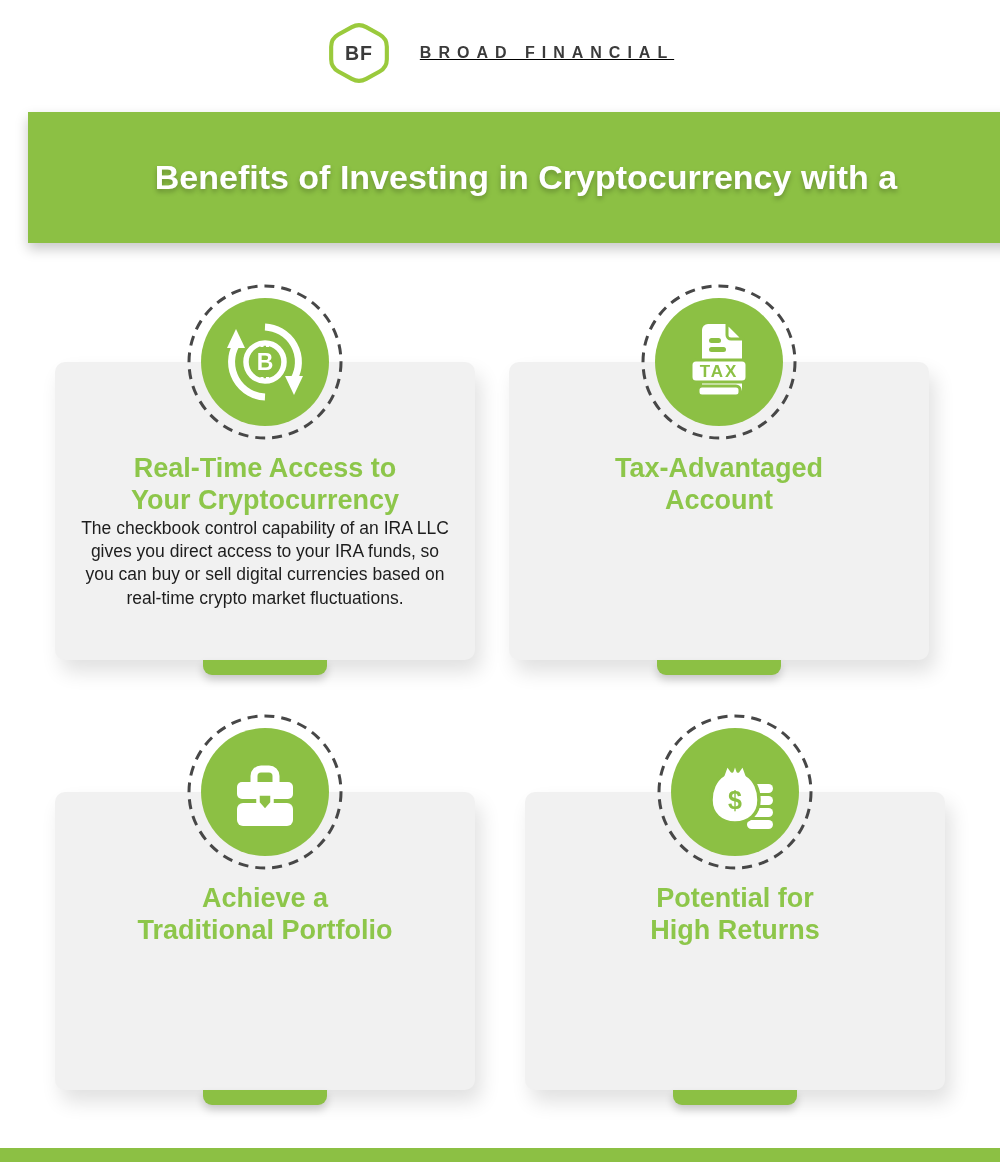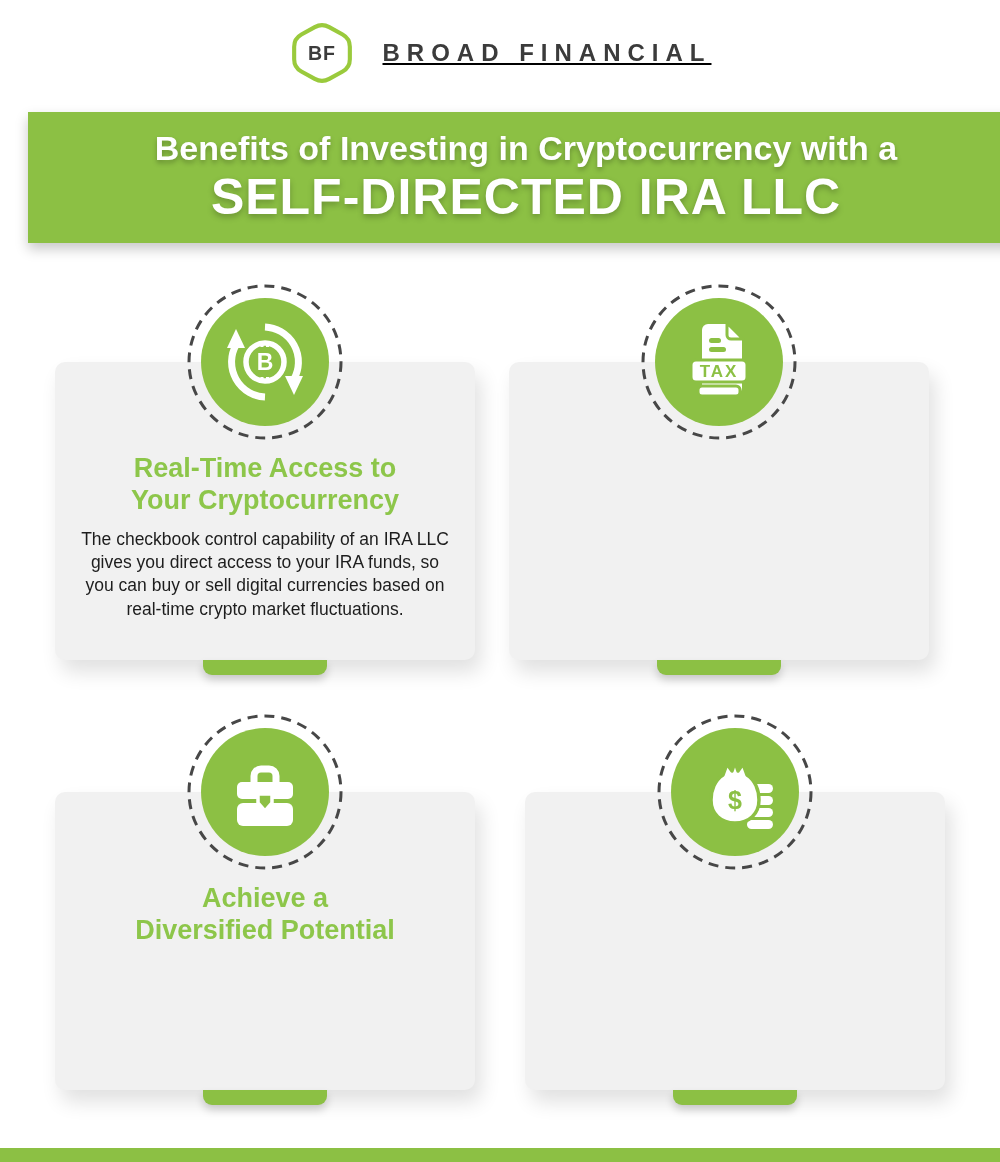--- a/index.html
+++ b/index.html
@@ -12,21 +12,21 @@
   }
   .stage { position:absolute; inset:0; width:1000px; height:1162px; }
 
   
   .logo-row {
     position:absolute; top:20px; left:0; width:100%;
     display:flex; justify-content:center; align-items:center; gap:28px;text-decoration:underline;
   }
   .logo-hex { width:66px; height:66px; }
   .brand-word {
-    font-size:24px; font-weight:bold; letter-spacing:7px;
+    font-size:16px; font-weight:bold; letter-spacing:7px;
     color:#3b3b3b; white-space:nowrap;
   }
 
   
   .banner {
     position:absolute; top:112px; left:0; width:996px; height:131px;
     background:#8cc044;
     box-shadow:0 6px 12px rgba(0,0,0,0.22);
     display:flex; flex-direction:column; align-items:center; justify-content:center;
     text-align:center; color:#ffffff;margin-left:28px;
@@ -65,21 +65,21 @@
 
   .card-content {
     position:absolute; top:90px; left:0; width:100%;
     display:flex; flex-direction:column; align-items:center;
   }
   .card-title {
     color:#8dc64a; font-size:27px; font-weight:bold; line-height:1.2;
     text-align:center; white-space:pre-line;
   }
   .card-body {
-    margin-top:11px; padding:0 26px;
+    padding:0 26px;
     color:#1d1d1d; font-size:17.5px; line-height:1.33; text-align:center;
   }
 
   
   .footer-strip {
     position:absolute; left:0; bottom:0; width:1000px; height:14px;
     background:#8cc044;
   }
 </style>
 </head>
@@ -90,21 +90,20 @@
   <div class="logo-row">
     <svg class="logo-hex" viewBox="0 0 64 64">
       <path d="M25 6.9 Q32 3 39 6.9 L52 14.1 Q59 18 59 26 L59 38 Q59 46 52 49.9 L39 57.1 Q32 61 25 57.1 L12 49.9 Q5 46 5 38 L5 26 Q5 18 12 14.1 Z" fill="#ffffff" stroke="#9aca3c" stroke-width="4" stroke-linejoin="round"></path>
       <text x="32" y="39" text-anchor="middle" font-size="19" font-weight="bold" fill="#3b3b3b" letter-spacing="1" font-family="Liberation Sans, sans-serif">BF</text>
     </svg>
     <div class="brand-word">BROAD FINANCIAL</div>
   </div>
 
   <div class="banner">
     <div class="banner-line1">Benefits of Investing in Cryptocurrency with a</div>
-    <div class="banner-line2">SELF-DIRECTED IRA LLC</div>
   </div>
 
   <div class="card c1">
     <div class="card-tab"></div>
     <div class="icon-wrap">
       <svg width="158" height="158" viewBox="0 0 158 158">
         <circle cx="79" cy="79" r="76" fill="none" stroke="#474747" stroke-width="3" stroke-dasharray="10 7"></circle>
         <circle cx="79" cy="79" r="64" fill="#8cc044"></circle>
         <g transform="translate(29,29)">
           <path d="M50 85 A35 35 0 0 1 21 33" fill="none" stroke="#ffffff" stroke-width="7"></path>
@@ -138,58 +137,62 @@
           <path d="M58 11 L74 27 L62 27 a4 4 0 0 1 -4 -4 Z" fill="#ffffff" stroke="#8cc044" stroke-width="3" stroke-linejoin="round"></path>
           <rect x="40" y="26" width="12" height="5" rx="2.5" fill="#8cc044"></rect>
           <rect x="40" y="35" width="17" height="5" rx="2.5" fill="#8cc044"></rect>
           <rect x="22" y="48" width="56" height="22" rx="5" fill="#ffffff" stroke="#8cc044" stroke-width="3"></rect>
           <text x="50" y="65" text-anchor="middle" font-size="17" font-weight="bold" fill="#8cc044" letter-spacing="2" font-family="Liberation Sans, sans-serif">TAX</text>
           <rect x="29" y="74" width="42" height="10" rx="4" fill="#ffffff" stroke="#8cc044" stroke-width="3"></rect>
         </g>
       </svg>
     </div>
     <div class="card-content">
+      <div class="card-title">Tax-Advantaged
+Account</div>
     </div>
   </div>
 
   <div class="card c3">
     <div class="card-tab"></div>
     <div class="icon-wrap">
       <svg width="158" height="158" viewBox="0 0 158 158">
         <circle cx="79" cy="79" r="76" fill="none" stroke="#474747" stroke-width="3" stroke-dasharray="10 7"></circle>
         <circle cx="79" cy="79" r="64" fill="#8cc044"></circle>
         <g transform="translate(29,29)">
           <path d="M39 40 V34 a7 7 0 0 1 7 -7 h8 a7 7 0 0 1 7 7 v6" fill="none" stroke="#ffffff" stroke-width="7" stroke-linejoin="round"></path>
           <rect x="22" y="40" width="56" height="17" rx="5" fill="#ffffff"></rect>
           <rect x="22" y="61" width="56" height="23" rx="6" fill="#ffffff"></rect>
           <path d="M43 52 h14 v9 l-7 8 l-7 -8 Z" fill="#8cc044" stroke="#ffffff" stroke-width="3.5" stroke-linejoin="round"></path>
         </g>
       </svg>
     </div>
     <div class="card-content">
       <div class="card-title">Achieve a
-Diversified Potential</div>
+Traditional Portfolio</div>
     </div>
   </div>
 
   <div class="card c4">
     <div class="card-tab"></div>
     <div class="icon-wrap">
       <svg width="158" height="158" viewBox="0 0 158 158">
         <circle cx="79" cy="79" r="76" fill="none" stroke="#474747" stroke-width="3" stroke-dasharray="10 7"></circle>
         <circle cx="79" cy="79" r="64" fill="#8cc044"></circle>
         <g transform="translate(29,29)">
           <rect x="62" y="42" width="26" height="9" rx="4.5" fill="#ffffff"></rect>
           <rect x="62" y="54" width="26" height="9" rx="4.5" fill="#ffffff"></rect>
           <rect x="62" y="66" width="26" height="9" rx="4.5" fill="#ffffff"></rect>
           <rect x="62" y="78" width="26" height="9" rx="4.5" fill="#ffffff"></rect>
           <path d="M38 33 L42 22 L47 29 L50 20 L53 29 L58 22 L62 33 C70 38 74 48 74 58 C74 72 64 81 50 81 C36 81 26 72 26 58 C26 48 30 38 38 33 Z" fill="#ffffff" stroke="#8cc044" stroke-width="3.5" stroke-linejoin="round"></path>
           <text x="50" y="67" text-anchor="middle" font-size="25" font-weight="bold" fill="#8cc044" font-family="Liberation Sans, sans-serif">$</text>
         </g>
       </svg>
     </div>
     <div class="card-content">
+      <div class="card-title">Potential for
+High Returns</div>
     </div>
   </div>
 
   <div class="footer-strip"></div>
 
 </div>
 
 </body></html>

